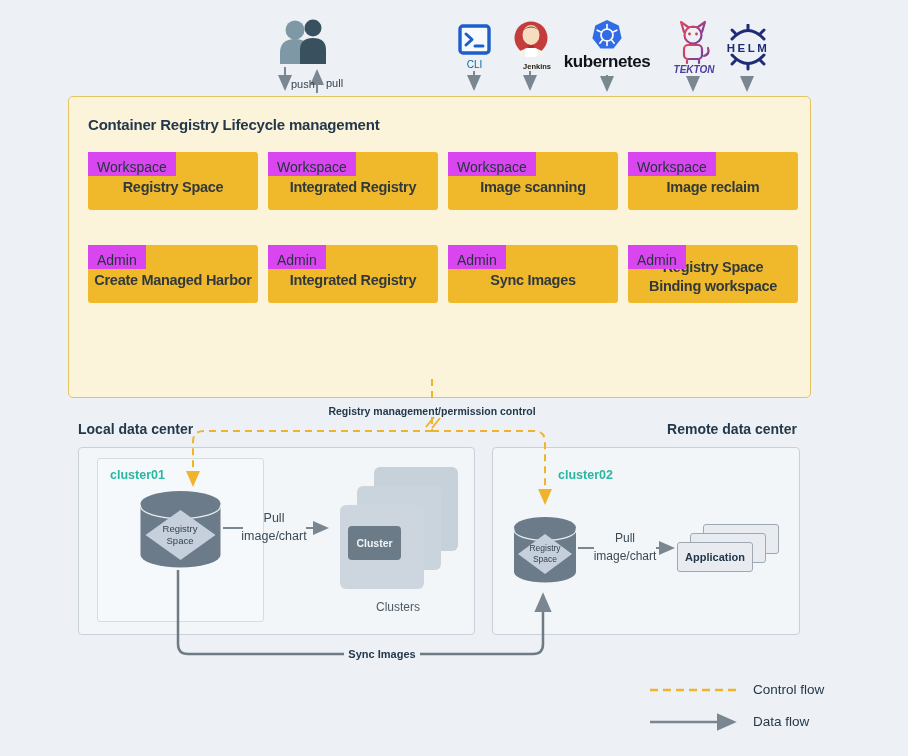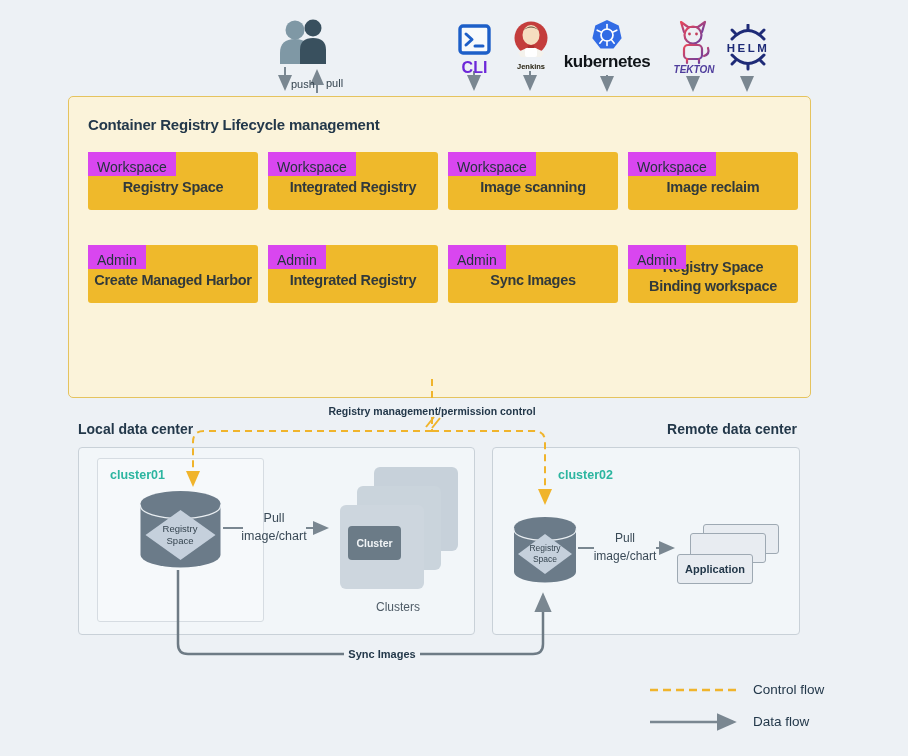--- a/index.html
+++ b/index.html
@@ -5,24 +5,24 @@
   html,body{margin:0;padding:0;background:#EDF1F5;}
   *{box-sizing:border-box;}
   .canvas{
     position:relative;width:908px;height:756px;overflow:hidden;
     background:#EDF1F5;
     font-family:"Liberation Sans","DejaVu Sans",sans-serif;
     color:#23384A;
   }
   .abs{position:absolute;}
   
-  .actor-label{font-size:16px;font-weight:bold;text-align:center;color:#6d28d9;}
+  .actor-label{font-size:10px;font-weight:normal;text-align:center;color:#0369a1;}
   .small-flow-label{font-size:11px;color:#35444F;}
   .k8s-text{font-size:17px;font-weight:bold;color:#101418;letter-spacing:-0.4px;}
-  .jenkins-text{font-size:7.5px;font-weight:bold;color:#26210F;text-align:center;}
+  .jenkins-text{font-size:7.5px;font-weight:bold;color:#26210F;text-align:right;}
   
   .panel{
     left:68px;top:96px;width:743px;height:302px;
     background:#FBF3DA;border:1px solid #E5C35E;border-radius:5px;
   }
   .panel-title{left:88px;top:116px;font-size:15px;font-weight:bold;letter-spacing:-0.2px;}
   .card{
     width:170px;height:58px;background:#EFB92B;border-radius:3px;
     display:flex;align-items:center;justify-content:center;
     padding-top:12px;
@@ -288,20 +288,20 @@
   <div class="abs diamond-text sm" style="left:517px;top:543px;width:56px;">
     <span>Registry</span><br>
     <span>Space</span>
   </div>
 
   <div class="abs pull-label" style="left:592px;top:529px;width:66px;font-size:12px;">
     <span>Pull</span><br>
     <span>image/chart</span>
   </div>
 
-  <div class="abs app-card app-front" style="left:677px;top:542px;margin-top:12px;">Application</div>
+  <div class="abs app-card app-front" style="left:677px;top:542px;">Application</div>
 
   <div class="abs sync-label">Sync Images</div>
 
   <div class="abs legend-text" style="left:753px;top:682px;">Control flow</div>
   <div class="abs legend-text" style="left:753px;top:714px;">Data flow</div>
 
 </div>
 
 </body></html>

